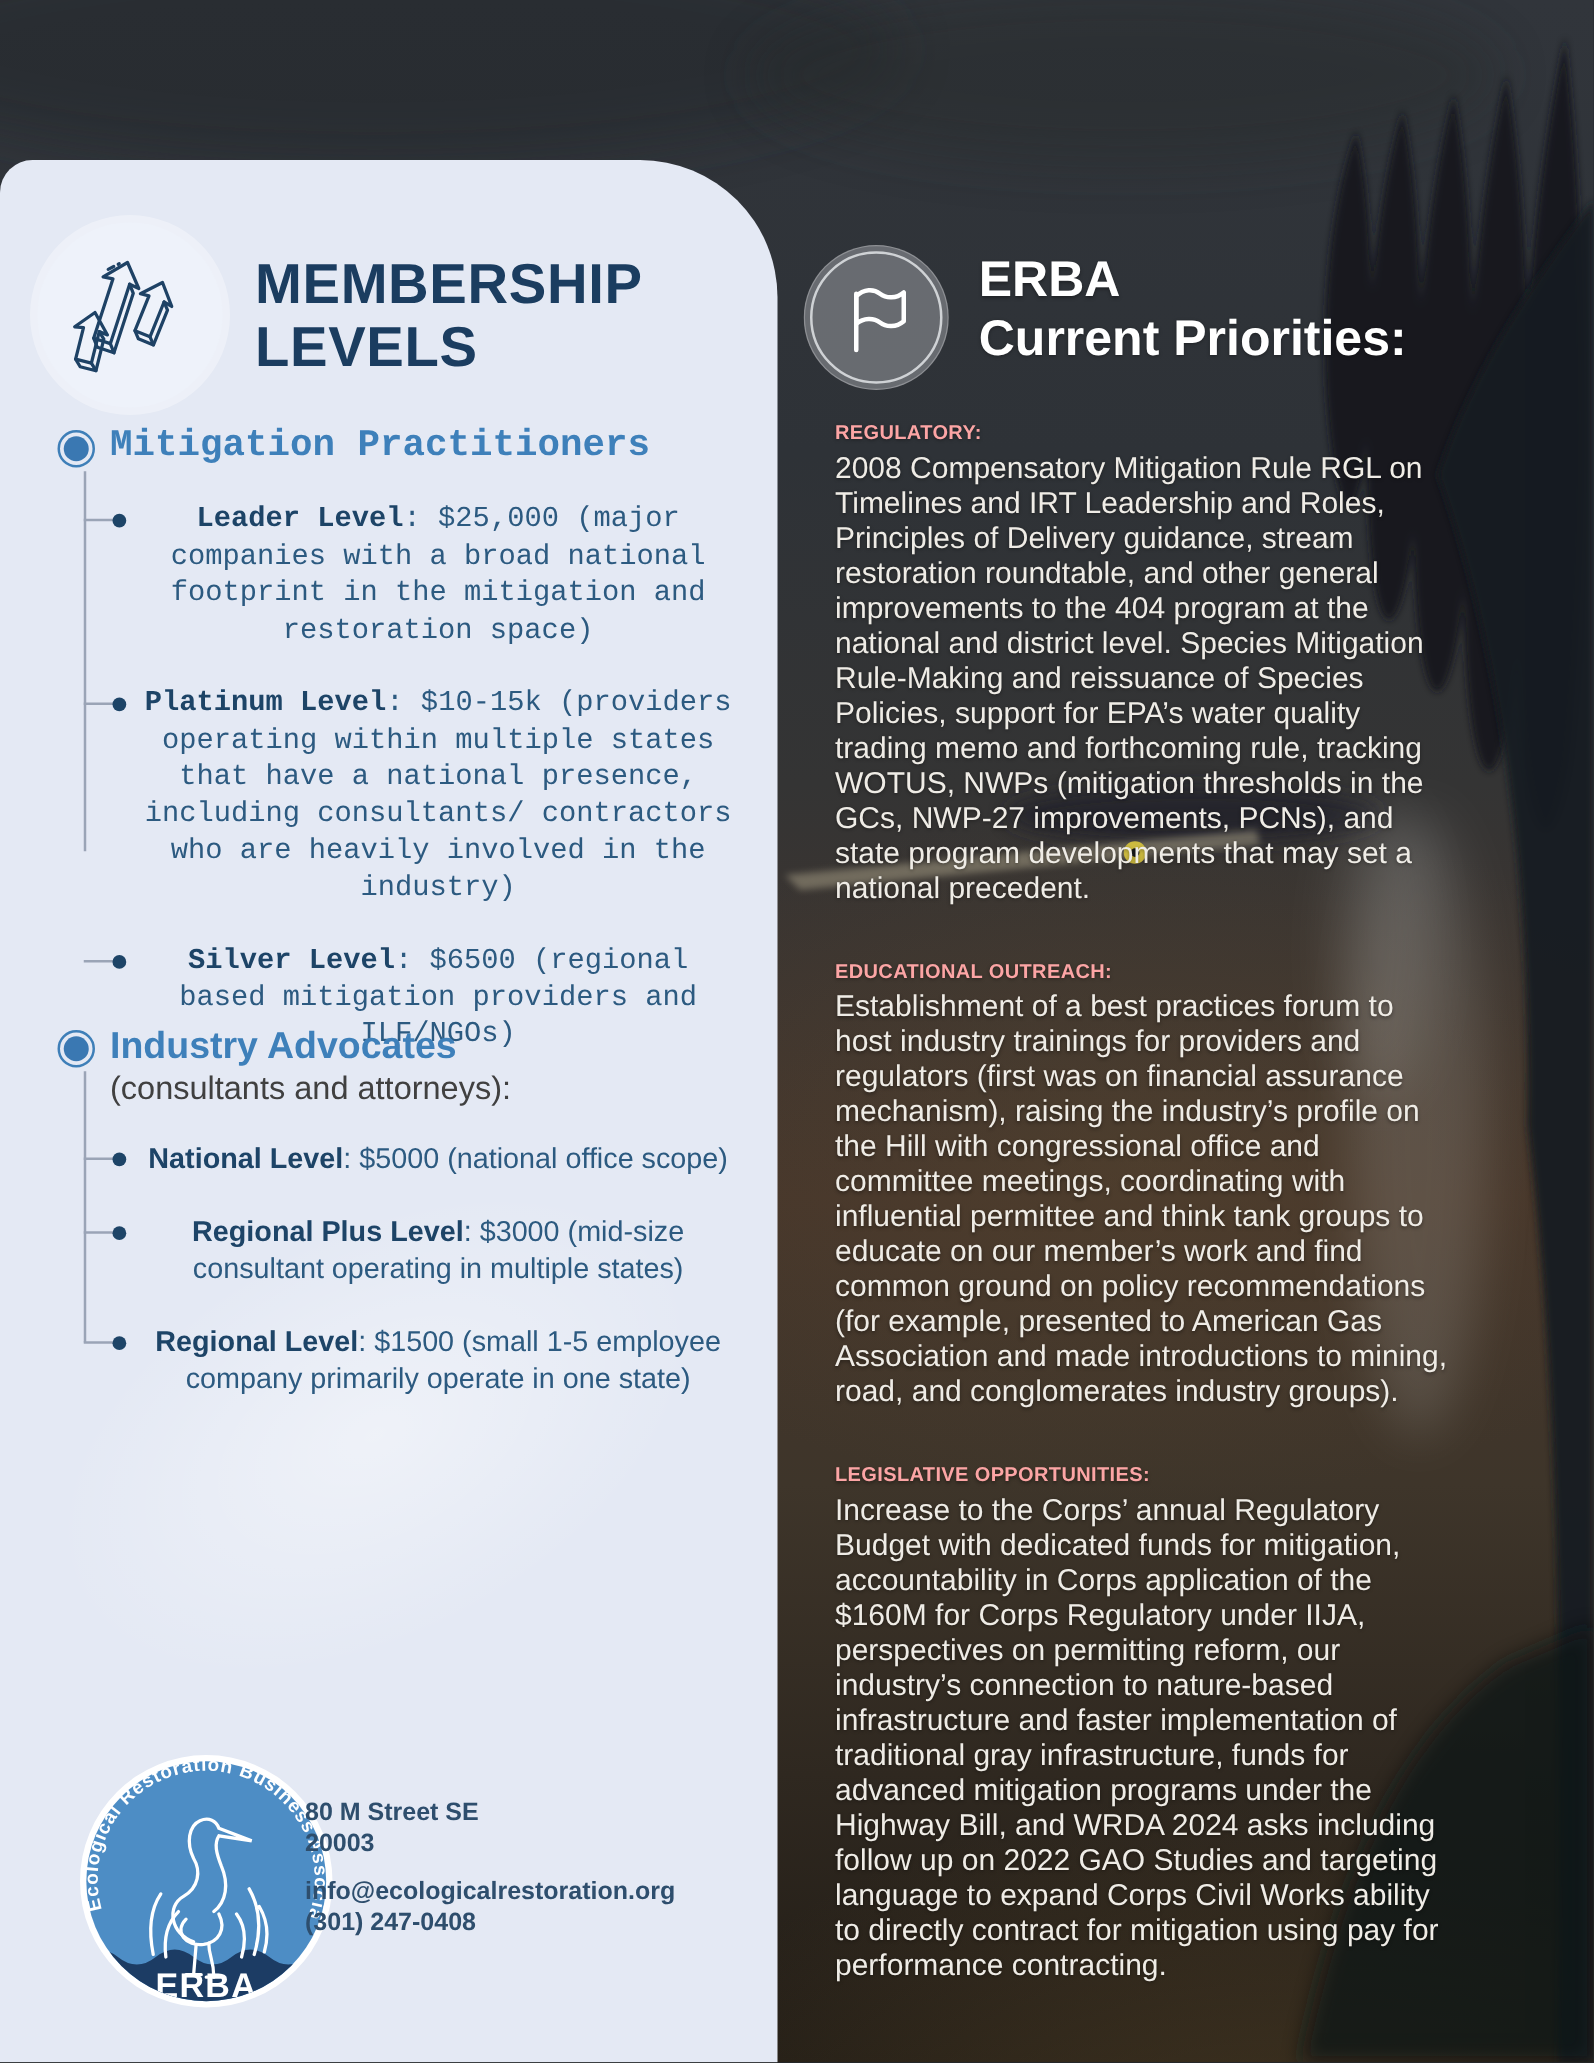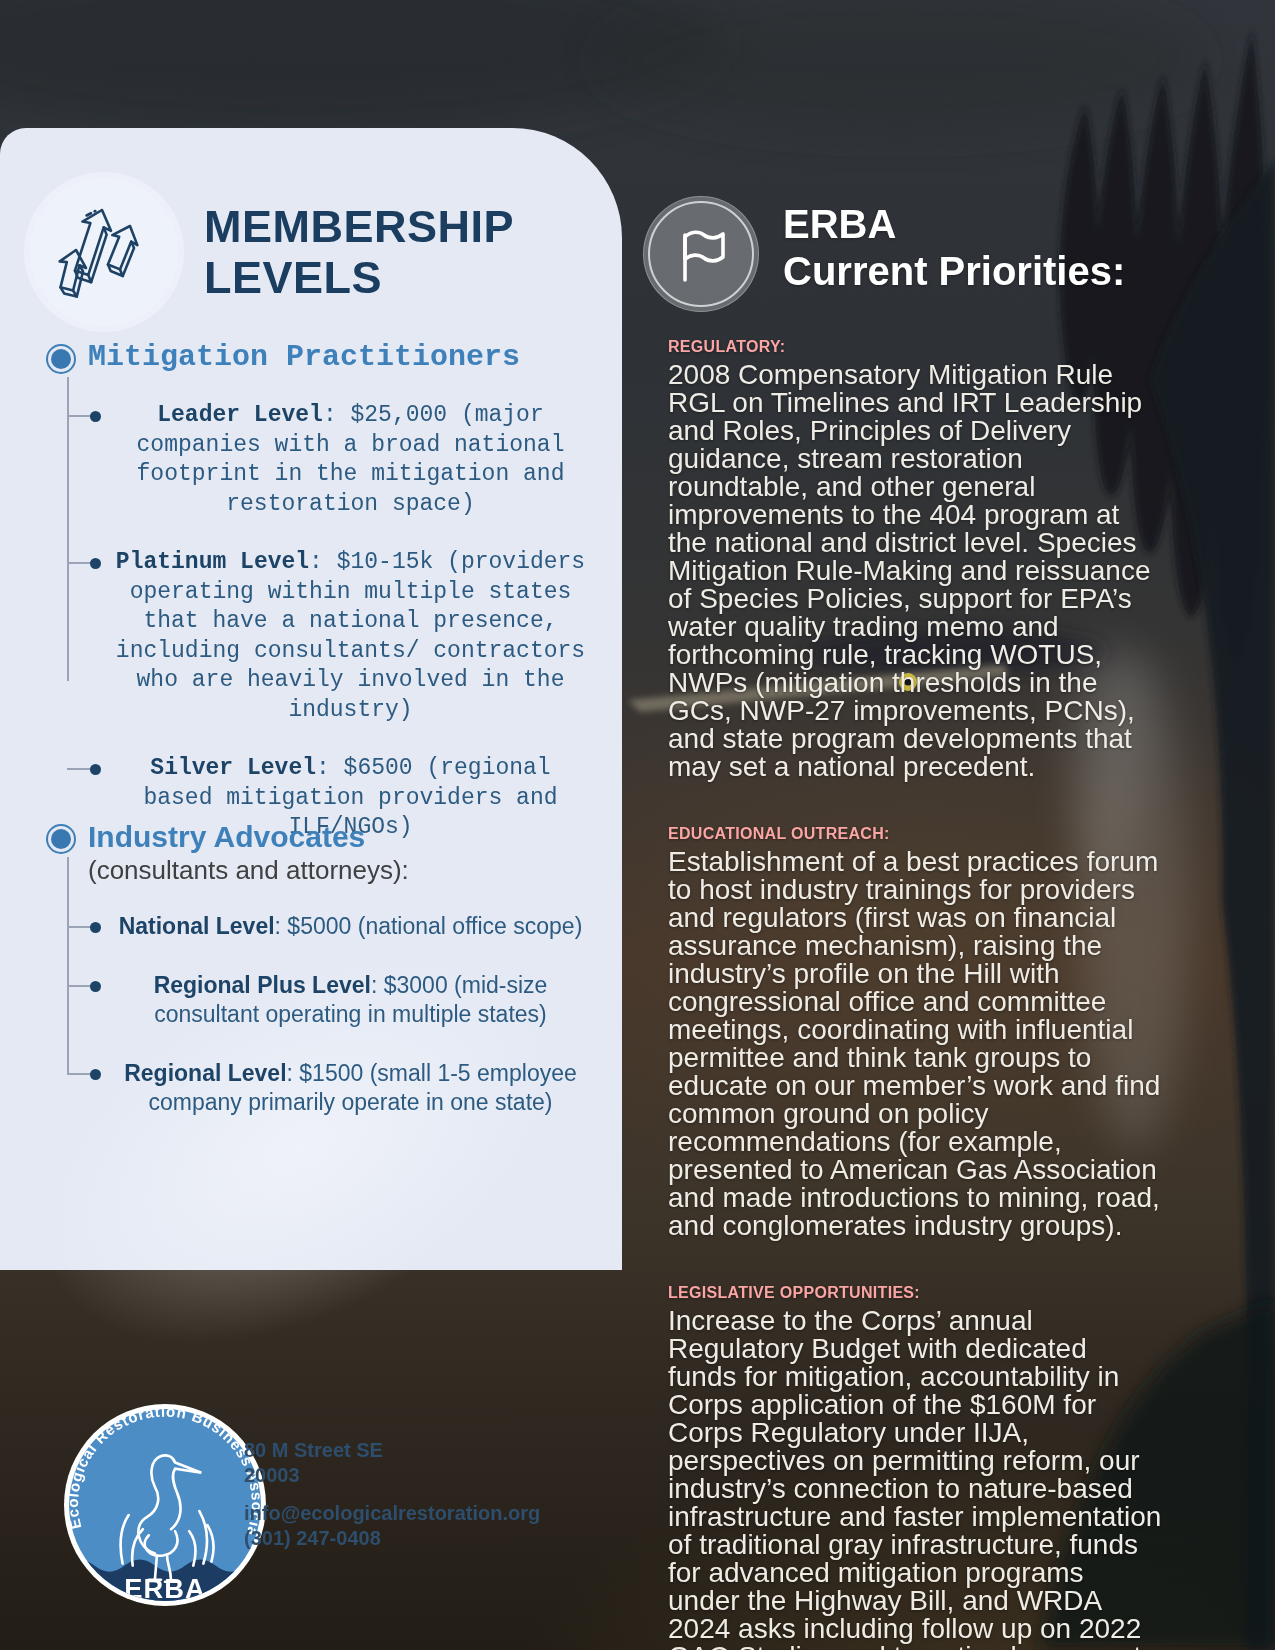--- a/index.html
+++ b/index.html
@@ -7,21 +7,21 @@
         font-family:"Liberation Sans",sans-serif;background:#2f3338;}
 
   
   .bg{position:absolute;inset:0;background:
       radial-gradient(900px 520px at 82% 106%, rgba(92,72,42,.55), transparent 62%),
       radial-gradient(760px 420px at 72% 56%, rgba(96,78,48,.34), transparent 66%),
       linear-gradient(180deg,#31353b 0%,#2e3237 22%,#343434 38%,#45352b 58%,#3e352a 72%,#2f2820 86%,#221d16 100%);}
   .bg-art{position:absolute;left:0;top:0;}
 
   
-  .panel{position:absolute;left:0;top:128px;width:622px;height:1142px;
+  .panel{position:absolute;left:0;top:128px;width:622px;height:1522px;
          background:#e4e9f4;border-radius:26px 110px 0 0;}
   .panel-sheen{position:absolute;left:-60px;top:740px;width:720px;height:560px;
          background:radial-gradient(55% 42% at 50% 50%, rgba(255,255,255,.4), transparent 70%);
          transform:rotate(-28deg);pointer-events:none;}
 
   .title-row{position:absolute;left:30px;top:50px;display:flex;align-items:center;gap:26px;}
   .icon-circle{width:148px;height:148px;border-radius:50%;background:#eef2fa;
          box-shadow:0 0 0 6px rgba(255,255,255,.35);
          display:flex;align-items:center;justify-content:center;flex:0 0 auto;}
   .main-title{margin:0;font-size:45px;line-height:51px;font-weight:bold;color:#1b3d60;letter-spacing:.5px;}
@@ -53,21 +53,21 @@
   .flag-circle{width:114px;height:114px;border-radius:50%;background:rgba(126,129,134,.72);
          outline:2px solid #cfd2d5;outline-offset:-7px;border:1px solid rgba(255,255,255,.25);
          display:flex;align-items:center;justify-content:center;flex:0 0 auto;}
   .rtitle{color:#ffffff;font-size:40px;font-weight:bold;line-height:47px;margin-top:5px;
           text-shadow:0 1px 3px rgba(0,0,0,.35);}
 
   .rbody{position:absolute;left:668px;top:338px;width:494px;z-index:3;}
   .rsec{margin-bottom:44px;}
   .rsec-heading{margin:0;font-size:16px;color:#fca5a5;font-weight:bold;letter-spacing:.3px;
           text-shadow:0 1px 3px rgba(0,0,0,.4);}
-  .rsec p{margin:5px 0 0;font-size:28px;line-height:28px;color:#efece6;
+  .rsec p{margin:5px 0 0;font-size:24px;line-height:28px;color:#efece6;
           text-shadow:0 1px 3px rgba(0,0,0,.4);}
 </style>
 </head>
 <body>
 
 <div class="page">
 
   <div class="bg"></div>
   <svg class="bg-art" width="1275" height="1650" viewBox="0 0 1275 1650" aria-hidden="true">
     <defs>

